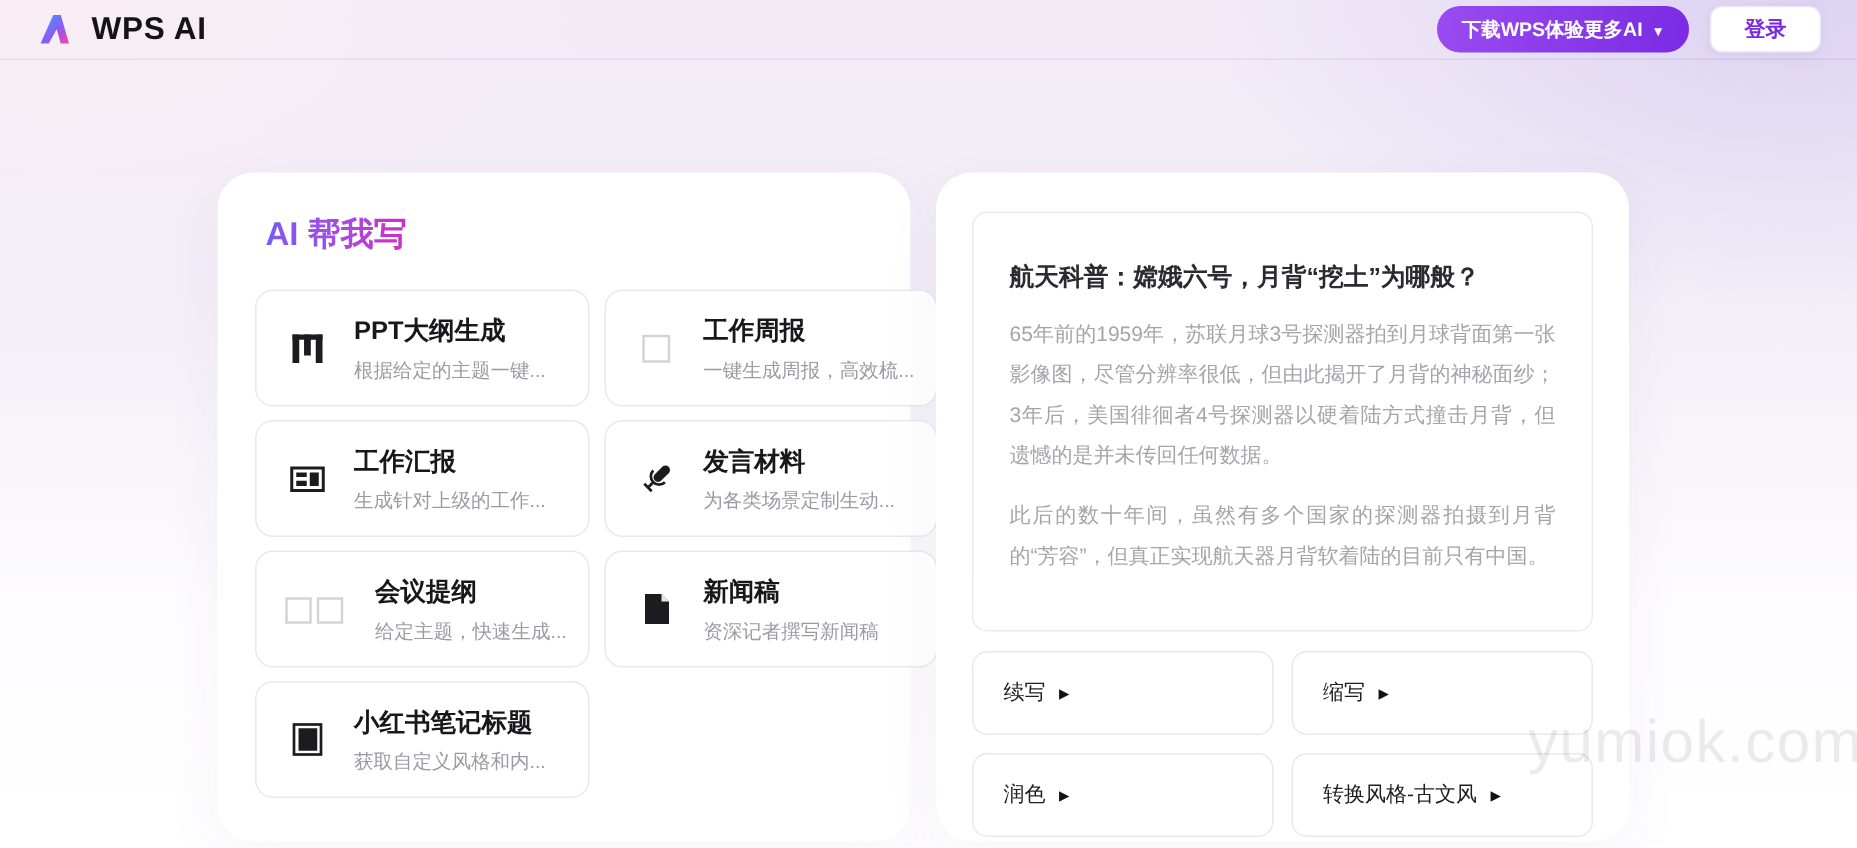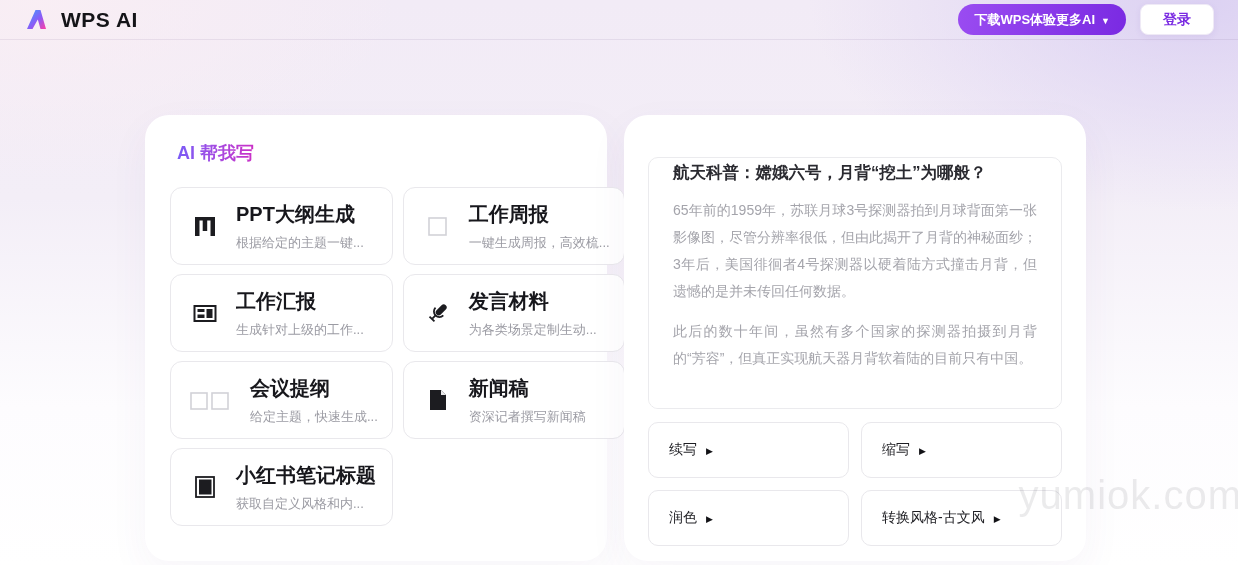--- a/index.html
+++ b/index.html
@@ -47,21 +47,21 @@
   
   .card {
     position: absolute; top: 115px; width: 462px; height: 446px;
     background: #ffffff; border-radius: 24px;
     box-shadow: 0 14px 40px rgba(90,60,140,0.05);
     padding: 26px 24px 24px 24px;
   }
   .card-write { left: 145px; }
   .card-edit  { left: 624px; }
   .card-title {
-    font-size: 18px; font-weight: 700;
+    font-size: 22px; font-weight: 700;
     background: linear-gradient(90deg, #7a5bf6 0%, #a84ae0 55%, #cb2fc6 100%);
     -webkit-background-clip: text; background-clip: text;
     -webkit-text-fill-color: transparent; color: transparent;
     display: inline-block;
   }
   .card-head { display: flex; align-items: center; justify-content: space-between; padding: 0 8px; }
   .change-doc { font-size: 14px; color: #5f5f66; cursor: pointer; }
 
   
   .tile-grid {
@@ -69,28 +69,28 @@
     display: grid; grid-template-columns: 1fr 1fr;
     column-gap: 10px; row-gap: 9px;
   }
   .tile {
     height: 78px; border: 1px solid #e9e8ec; border-radius: 12px;
     background: #fff; display: flex; align-items: center; gap: 15px;
     padding: 0 14px 0 18px; cursor: pointer;
   }
   .tile-icon { width: 32px; height: 32px; flex: none; display: flex; align-items: center; justify-content: center; }
   .tile-text { min-width: 0; }
-  .tile-title { font-size: 20px; font-weight: 700; color: #17171c; white-space: nowrap; }
+  .tile-title { font-size: 17px; font-weight: 700; color: #17171c; white-space: nowrap; }
   .tile-desc { font-size: 13px; color: #9b9ba3; margin-top: 6px; white-space: nowrap; overflow: hidden; }
 
   
   .article {
-    position: relative; margin-top: 16px; height: 252px;
+    position: relative; height: 280px;
     border: 1px solid #ebebee; border-radius: 10px;
-    padding: 4px 24px 0 24px; overflow: hidden; background: #fff;
+    padding: 32px 24px 0 24px; overflow: hidden; background: #fff;
   }
   .article-title { font-size: 16.5px; font-weight: 700; color: #2a2a30; }
   .article p { font-size: 14px; line-height: 1.93; color: #a4a4ab; margin-top: 13px; text-align: justify; }
   .article-fade {
     position: absolute; left: 0; right: 0; bottom: 0; height: 46px;
     background: linear-gradient(180deg, rgba(255,255,255,0) 0%, #ffffff 90%);
     pointer-events: none;
   }
 
   

